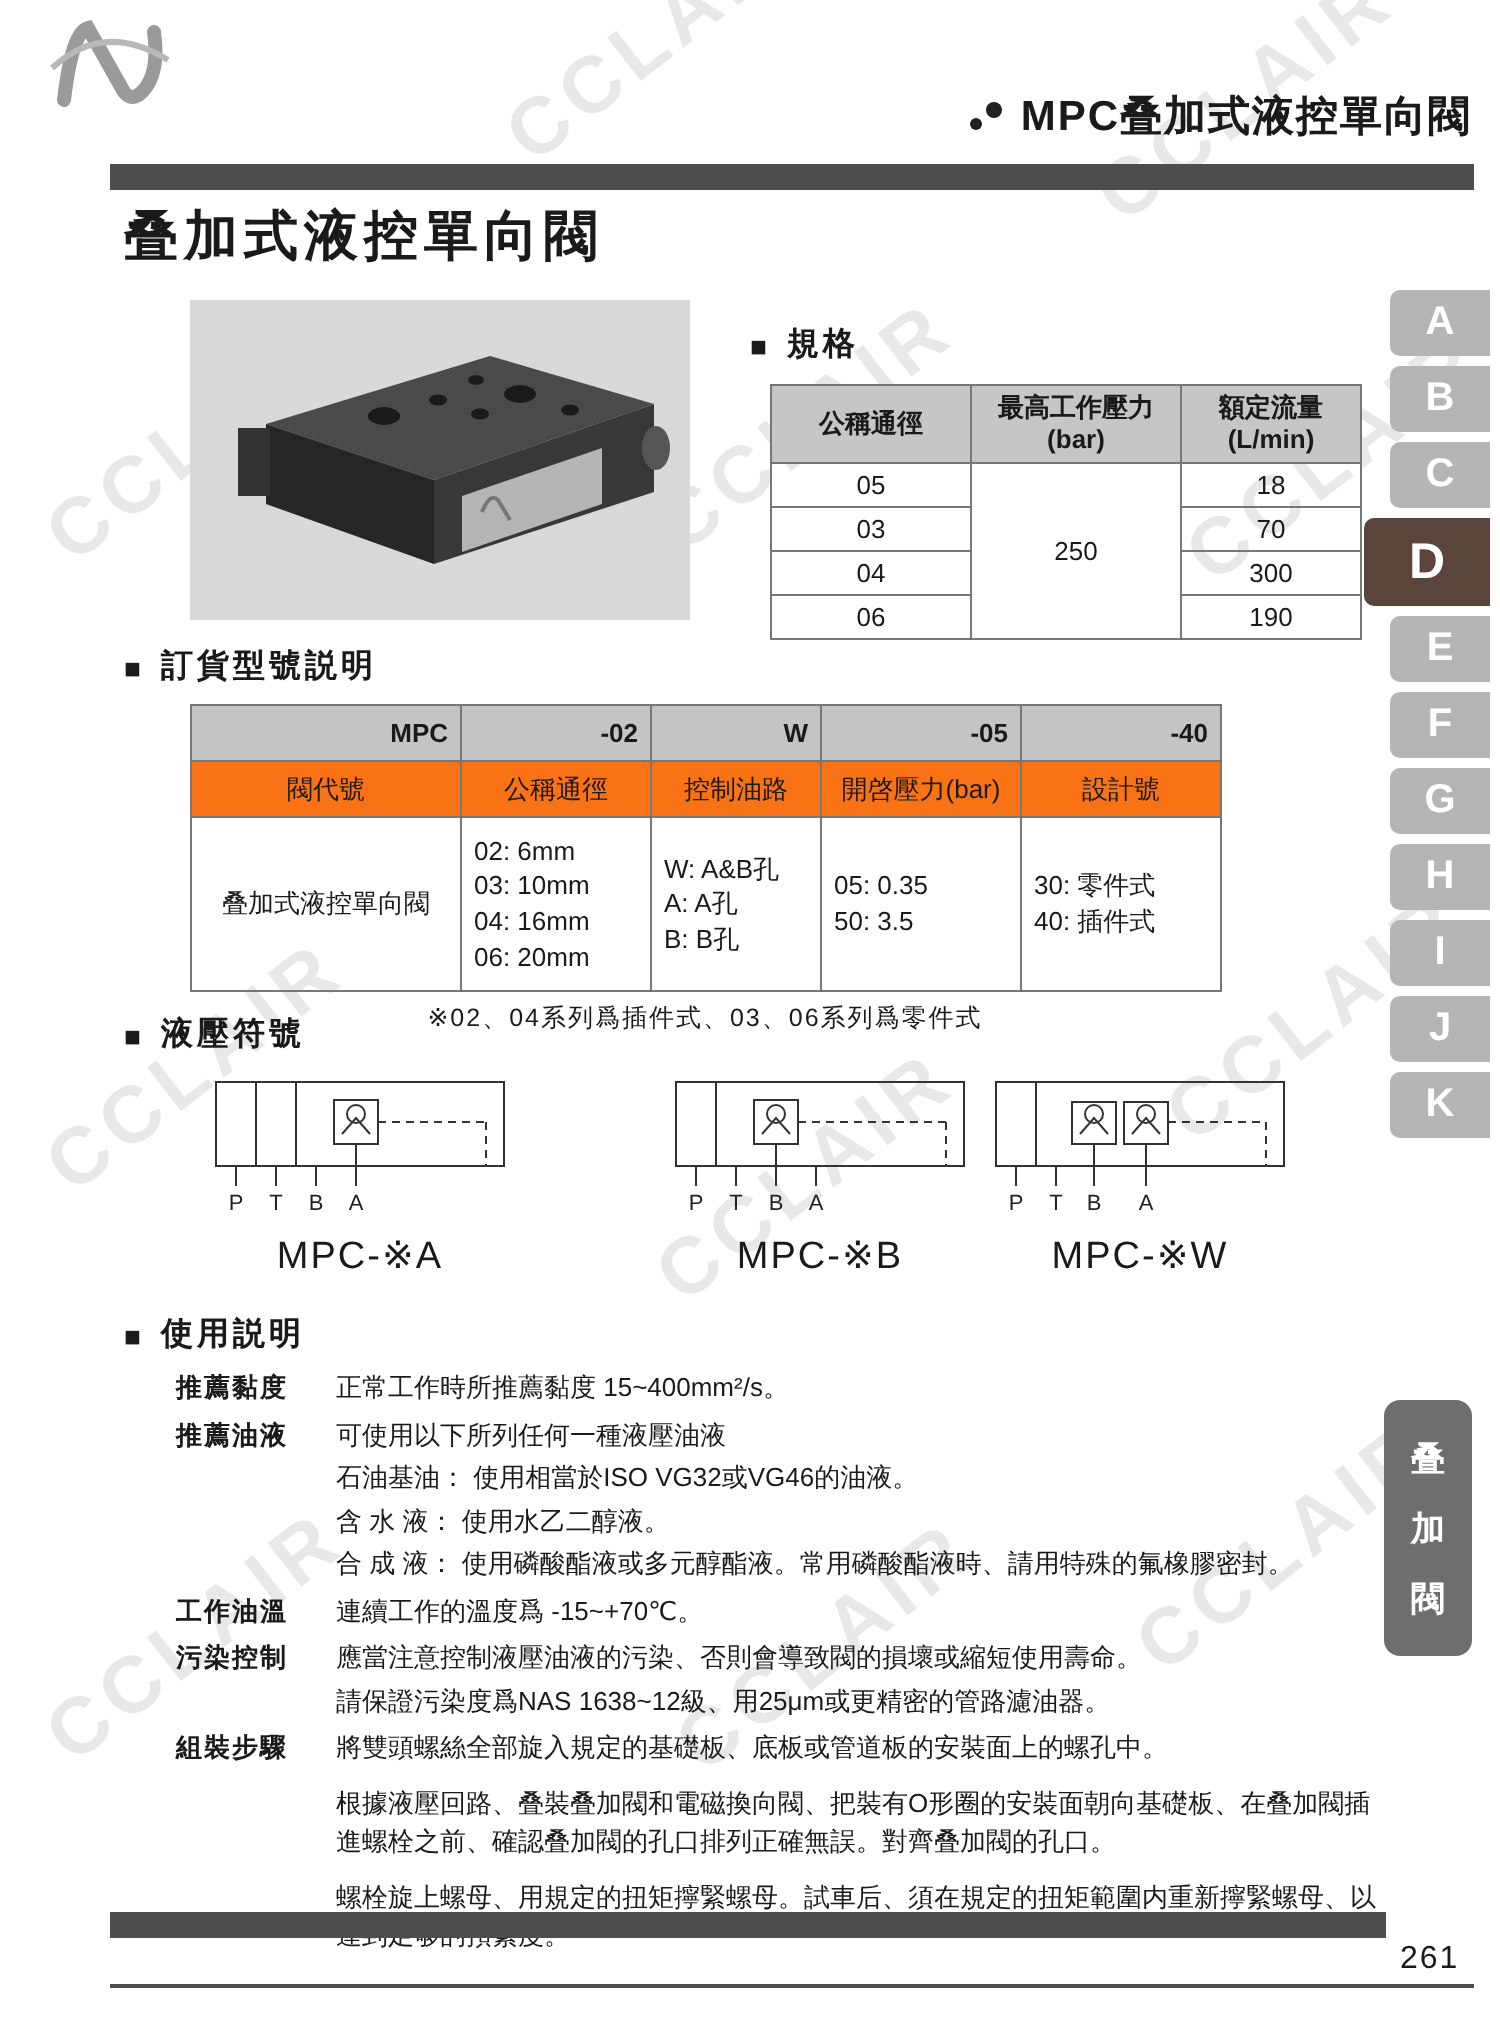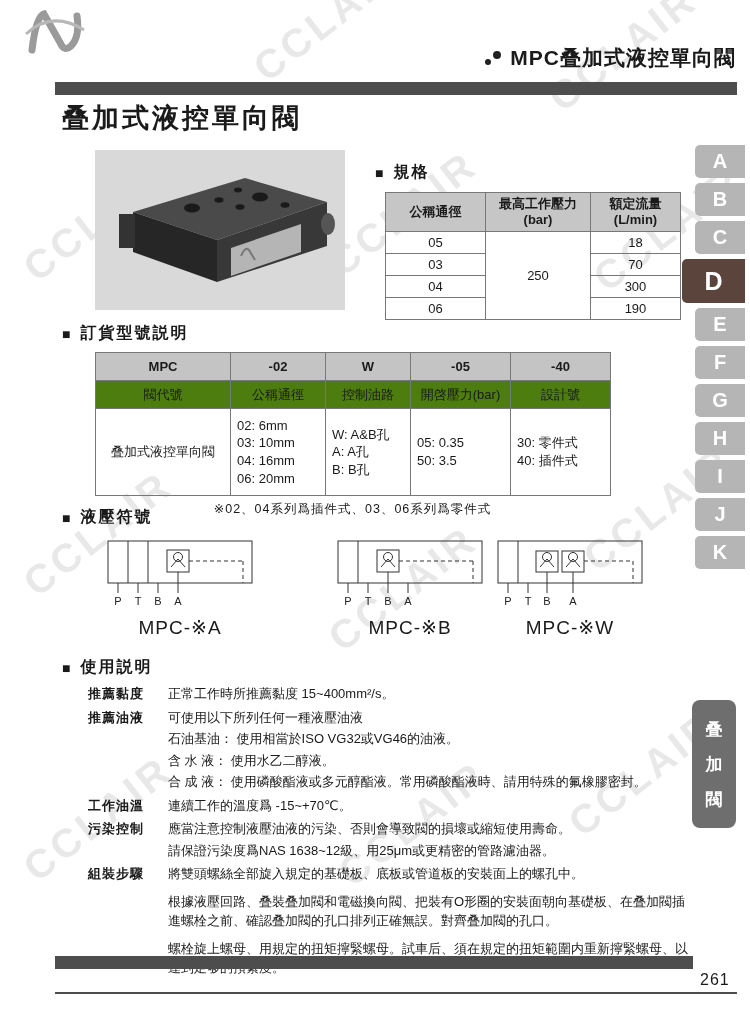--- a/index.html
+++ b/index.html
@@ -25,22 +25,22 @@
   
   .spec-wrap{left:385px;top:192px;width:295px;}
   .spec-table{border-collapse:collapse;width:295px;font-size:13px;table-layout:fixed;}
   .spec-table th,.spec-table td{border:1px solid #777;text-align:center;padding:1px 4px;}
   .spec-table th{background:#c6c6c6;font-weight:bold;white-space:pre-line;height:36px;line-height:1.25;}
   .spec-table td{height:19px;background:transparent;}
   
   .order-wrap{left:95px;top:352px;width:515px;}
   .order-table{border-collapse:collapse;width:515px;font-size:13px;table-layout:fixed;}
   .order-table th,.order-table td{border:1px solid #777;padding:2px 6px;}
-  .order-table .code-row th{background:#c4c4c4;height:23px;font-weight:bold;text-align:center;}
-  .order-table .label-row td{background:#4d7c0f;height:23px;text-align:center;}
+  .order-table .code-row th{background:#c4c4c4;height:23px;font-weight:bold;text-align:right;}
+  .order-table .label-row td{background:#f97316;height:23px;text-align:center;}
   .order-table .content-row td{height:82px;vertical-align:middle;background:transparent;}
   .cell-lines div{line-height:1.35;}
   .cell-center{text-align:center;}
   .order-note{margin-top:5px;text-align:center;font-size:12.5px;letter-spacing:1px;}
   
   .diagram{width:160px;text-align:center;}
   .diagram .caption{margin-top:2px;font-size:19px;letter-spacing:1px;}
   
   .usage-wrap{left:88px;top:684px;width:606px;font-size:13px;line-height:1.5;}
   .usage-row{display:flex;margin-bottom:2px;}

